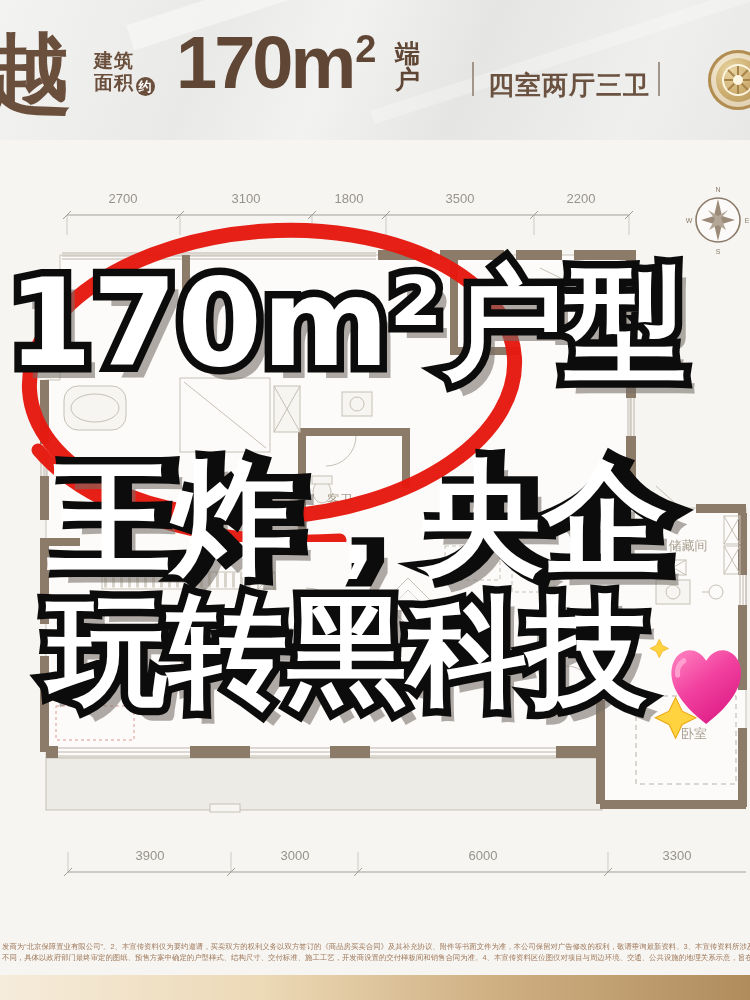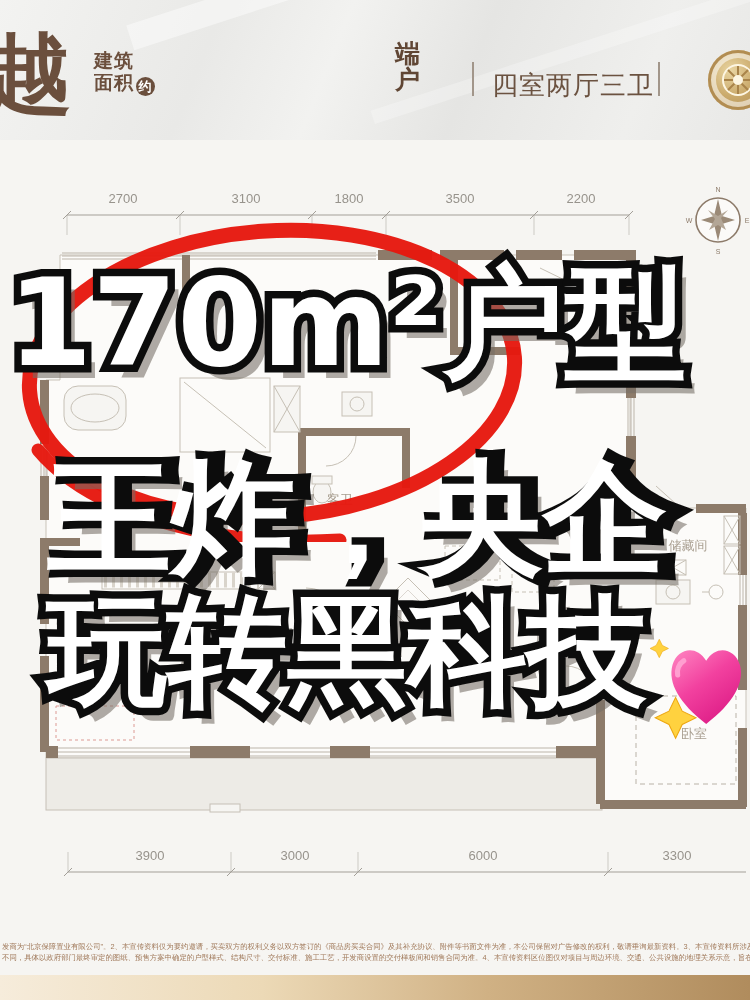--- a/index.html
+++ b/index.html
@@ -38,22 +38,22 @@
   .unit-suffix{
     position:absolute;left:395px;top:40px;font-size:25px;font-weight:bold;
     color:#604634;line-height:26px;letter-spacing:0;
   }
   .hdr-divider{
     position:absolute;top:62px;width:2px;height:34px;background:#a2968a;
   }
   .hd-left{left:472px;}
   .hd-right{left:658px;}
   .layout-text{
-    position:absolute;left:488px;top:68px;width:166px;text-align:right;
-    font-size:26px;color:#6b5240;letter-spacing:1px;font-weight:400;
+    position:absolute;left:488px;top:68px;width:166px;text-align:left;
+    font-size:26px;color:#6b5240;letter-spacing:1px;font-weight:700;
   }
   .gold-seal{
     position:absolute;right:-18px;top:50px;width:60px;height:60px;border-radius:50%;
     background:radial-gradient(circle at 38% 35%,#e9d5a2 0%,#cbab6d 45%,#a9844a 100%);
     box-shadow:inset 0 0 0 3px #b28d52, inset 0 0 0 8px rgba(255,255,255,.55);
   }
   .gold-seal svg{position:absolute;left:8px;top:8px;}
   
   .plan{position:absolute;left:0;top:140px;}
   
@@ -91,20 +91,21 @@
 <body>
 
 <div class="header">
   <div class="streak s1"></div>
   <div class="streak s2"></div>
   <div class="brand-char">越</div>
   <div class="area-label">
     <div>建筑</div>
     <div><span>面积</span><span class="approx-badge">约</span></div>
   </div>
+  <div class="area-value"><span>170m</span><span class="area-sup">2</span></div>
   <div class="unit-suffix">
     <div>端</div>
     <div>户</div>
   </div>
   <div class="hdr-divider hd-left"></div>
   <div class="layout-text">四室两厅三卫</div>
   <div class="hdr-divider hd-right"></div>
   <div class="gold-seal">
     <svg width="44" height="44" viewBox="0 0 44 44">
       <circle cx="22" cy="22" r="15" fill="none" stroke="#fdf6e3" stroke-width="2"></circle>

